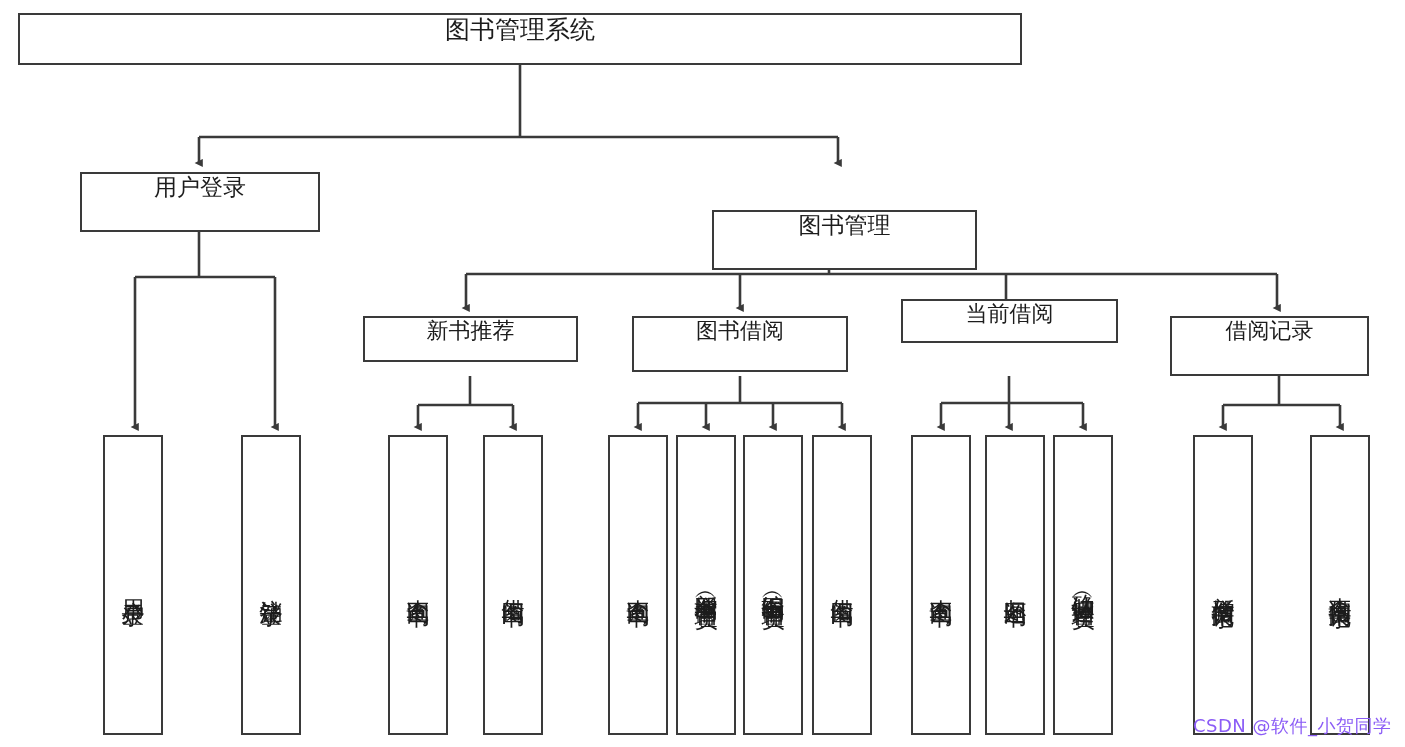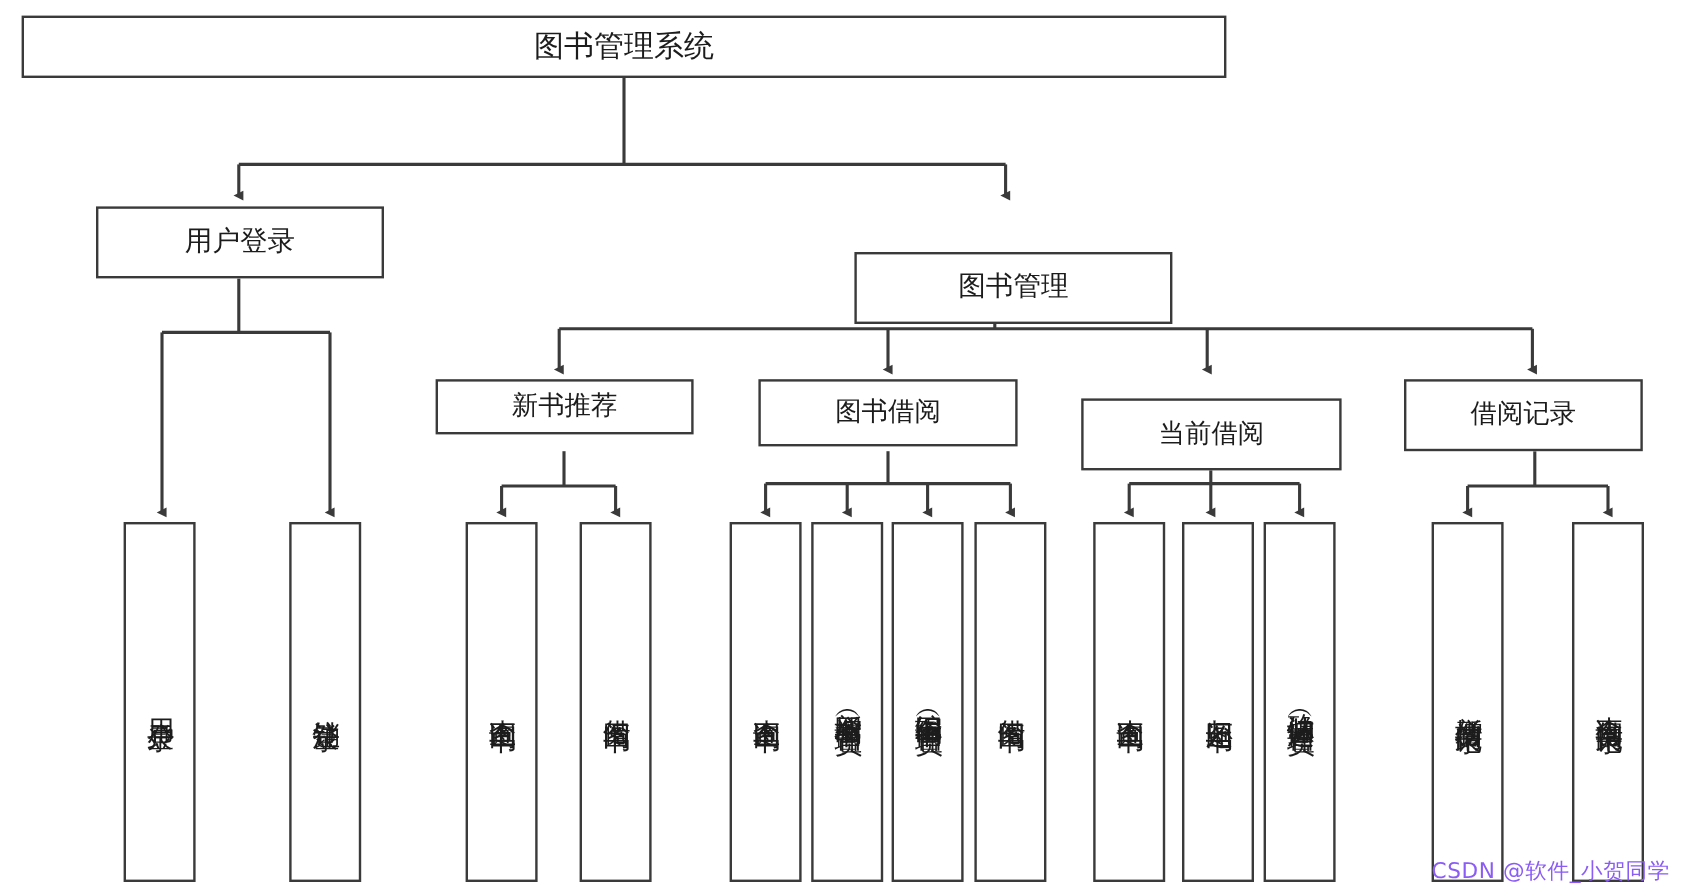--- a/index.html
+++ b/index.html
@@ -24,21 +24,21 @@
     width: 1405px;
     height: 747px;
     pointer-events: none;
   }
   .node {
     position: absolute;
     box-sizing: border-box;
     border: 2.5px solid #3a3a3a;
     background: #ffffff;
     display: flex;
-    align-items: center;
+    align-items: flex-start;
     justify-content: center;
     color: #1c1c1c;
   }
   .node-label {
     display: block;
     text-align: center;
     line-height: 1.18;
     white-space: nowrap;
   }
   .root .node-label   { font-size: 25px; }
@@ -130,21 +130,21 @@
   <div class="node level1" style="left:712px; top:172px; width:265px; height:60px;margin-top:38px;">
     <span class="node-label">图书管理</span>
   </div>
 
   <div class="node level2" style="left:363px; top:316px; width:215px; height:46px;">
     <span class="node-label">新书推荐</span>
   </div>
   <div class="node level2" style="left:632px; top:316px; width:216px; height:56px;">
     <span class="node-label">图书借阅</span>
   </div>
-  <div class="node level2" style="left:901px; top:332px; width:217px; height:60px;">
+  <div class="node level2" style="left:901px; top:299px; width:217px; height:44px;">
     <span class="node-label">当前借阅</span>
   </div>
   <div class="node level2" style="left:1170px; top:316px; width:199px; height:60px;">
     <span class="node-label">借阅记录</span>
   </div>
 
   <div class="node leaf" style="left:103px; top:435px; width:60px; height:300px;">
     <span class="node-label">用户登录</span>
   </div>
   <div class="node leaf" style="left:241px; top:435px; width:60px; height:300px;">

